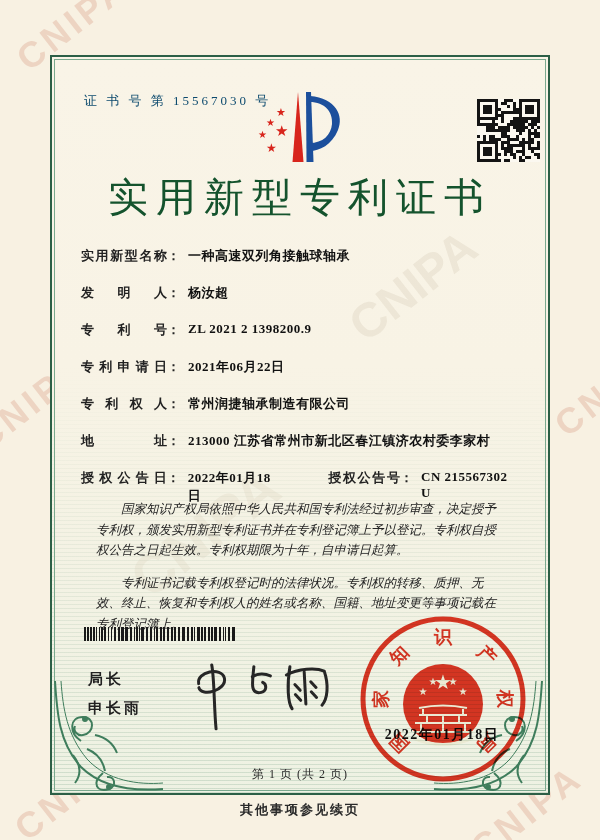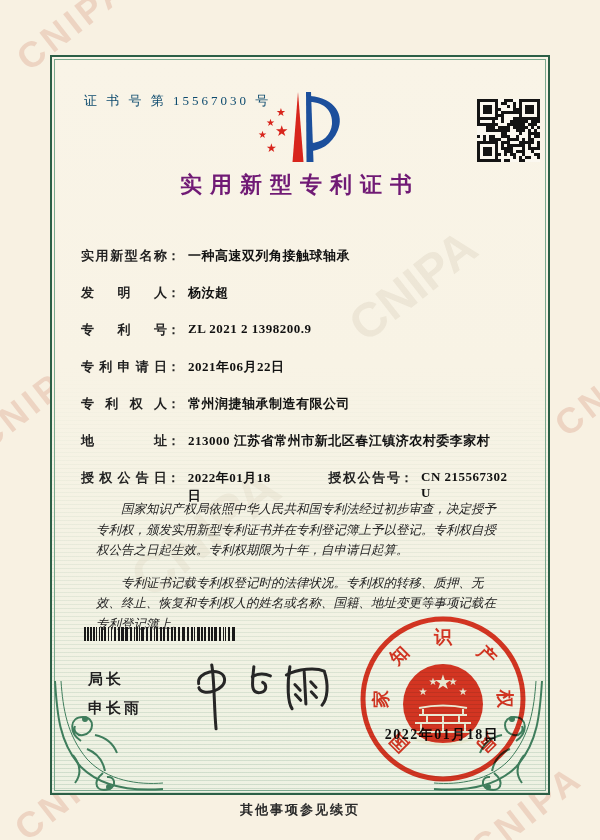--- a/index.html
+++ b/index.html
@@ -21,21 +21,21 @@
       linear-gradient(180deg,#f9f4e7 0%,#f8f3e5 42%,rgba(248,243,229,.55) 72%,rgba(242,245,232,.12) 100%),
       repeating-linear-gradient(0deg,rgba(120,162,136,.30) 0px,rgba(120,162,136,.30) 1px,transparent 1px,transparent 4px),
       #edf1e2;
   }
   .frame::before{content:"";position:absolute;inset:2px;border:1px solid #7aa98e;}
   
   .cert-no{position:absolute;left:84px;top:92px;font-size:13px;letter-spacing:3px;color:#0c4a6e;z-index:3;}
   .logo{position:absolute;left:256px;top:88px;z-index:3;}
   .qr{position:absolute;left:477px;top:99px;z-index:3;}
   .title{position:absolute;left:0;top:170px;width:100%;text-align:center;
-         font-size:22px;font-weight:bold;letter-spacing:8px;color:#701a75;z-index:3;}
+         font-size:40px;font-weight:normal;letter-spacing:8px;color:#14532d;z-index:3;}
   
   .fields{position:absolute;left:81px;top:240px;width:440px;z-index:3;font-size:13px;}
   .frow{height:37px;display:flex;align-items:flex-start;padding-top:7px;box-sizing:border-box;font-weight:600;}
   .flabel{display:inline-block;width:86px;text-align:justify;text-align-last:justify;color:#222;}
   .fcolon{margin-right:8px;color:#222;}
   .fval{letter-spacing:.5px;color:#111;}
   .fpair2{margin-left:44px;display:flex;}
   .fpair2 .flabel{width:72px;}
   
   .body-text{position:absolute;left:84px;top:487px;width:436px;z-index:3;
@@ -521,15 +521,16 @@
       <path d="M30 62 C18 54 18 38 32 38 C44 38 44 54 32 56 C26 57 22 52 24 47"></path>
       <path d="M52 94 C40 104 46 114 58 110 C66 107 64 97 56 98"></path>
       <path d="M36 70 C46 74 52 82 54 92"></path>
       <path d="M22 76 C30 86 30 96 24 104"></path>
       <path d="M44 56 C54 58 62 64 66 74"></path>
       <circle cx="34" cy="40" r="2" fill="#3f7d5c"></circle>
       <circle cx="58" cy="108" r="2" fill="#3f7d5c"></circle>
     </g>
   </svg>
 
+  <div class="page-indicator">第 1 页 (共 2 页)</div>
   <div class="footer-note">其他事项参见续页</div>
 
 </div>
 
 </body></html>

